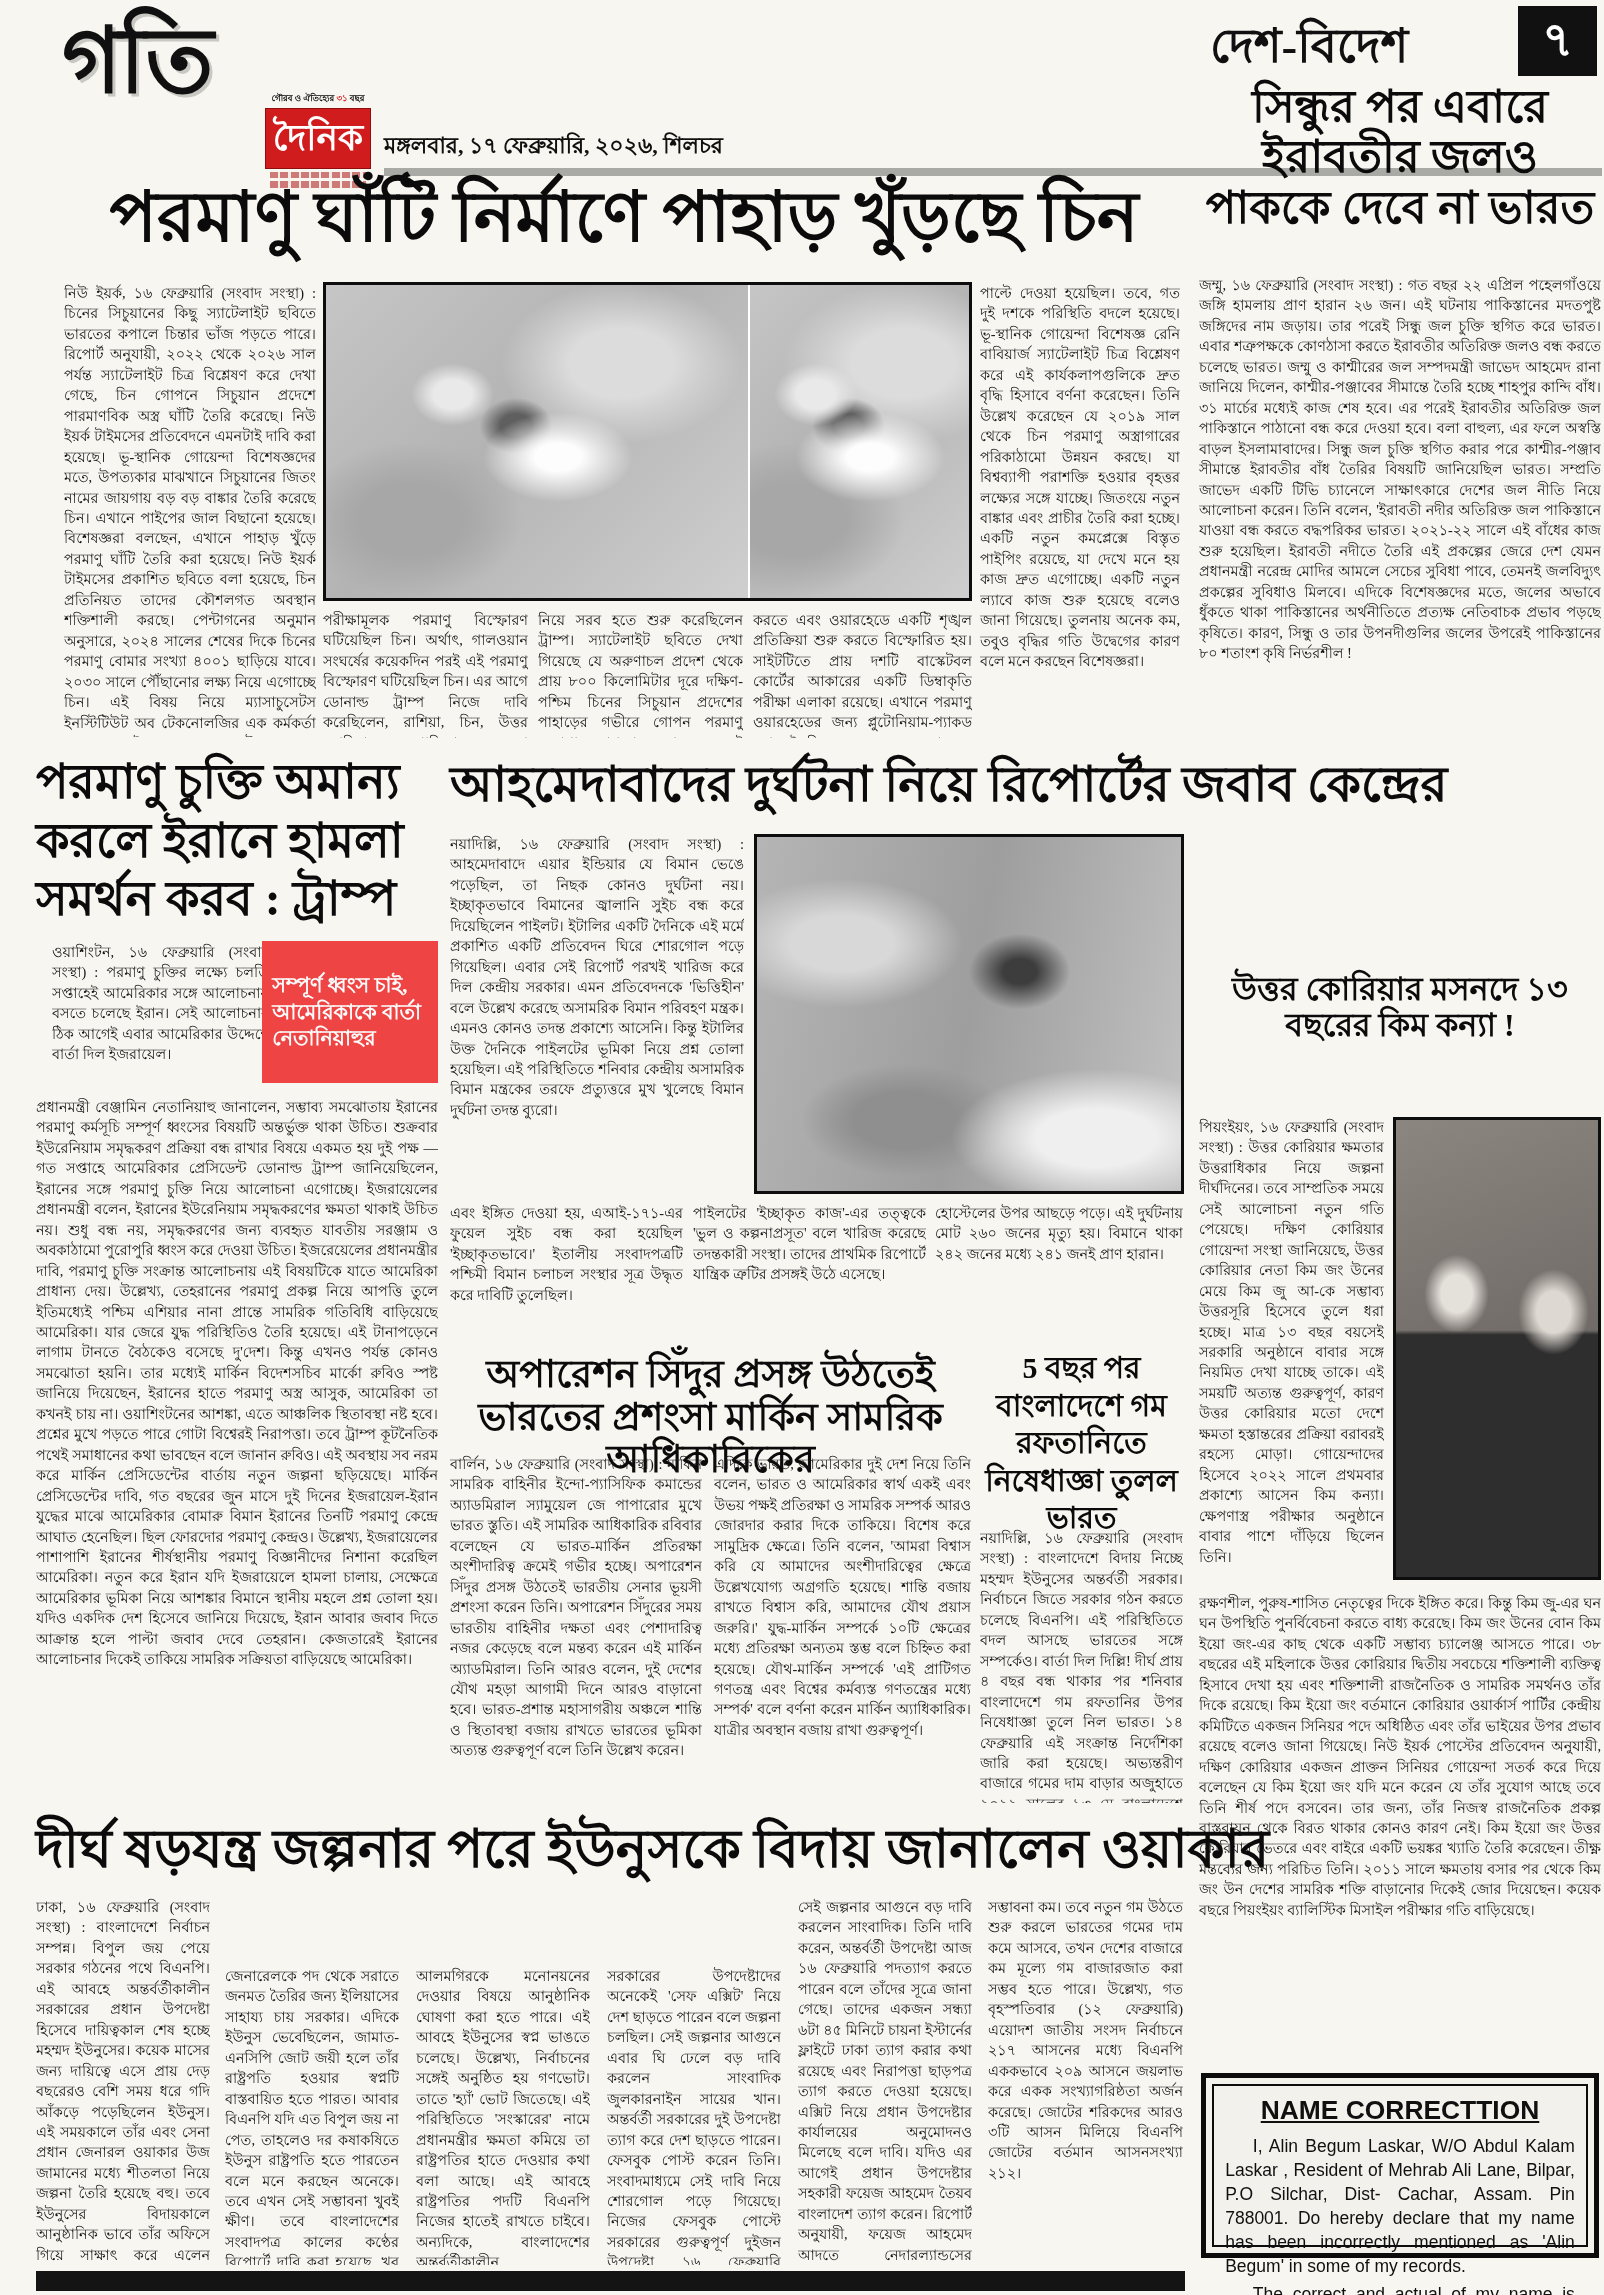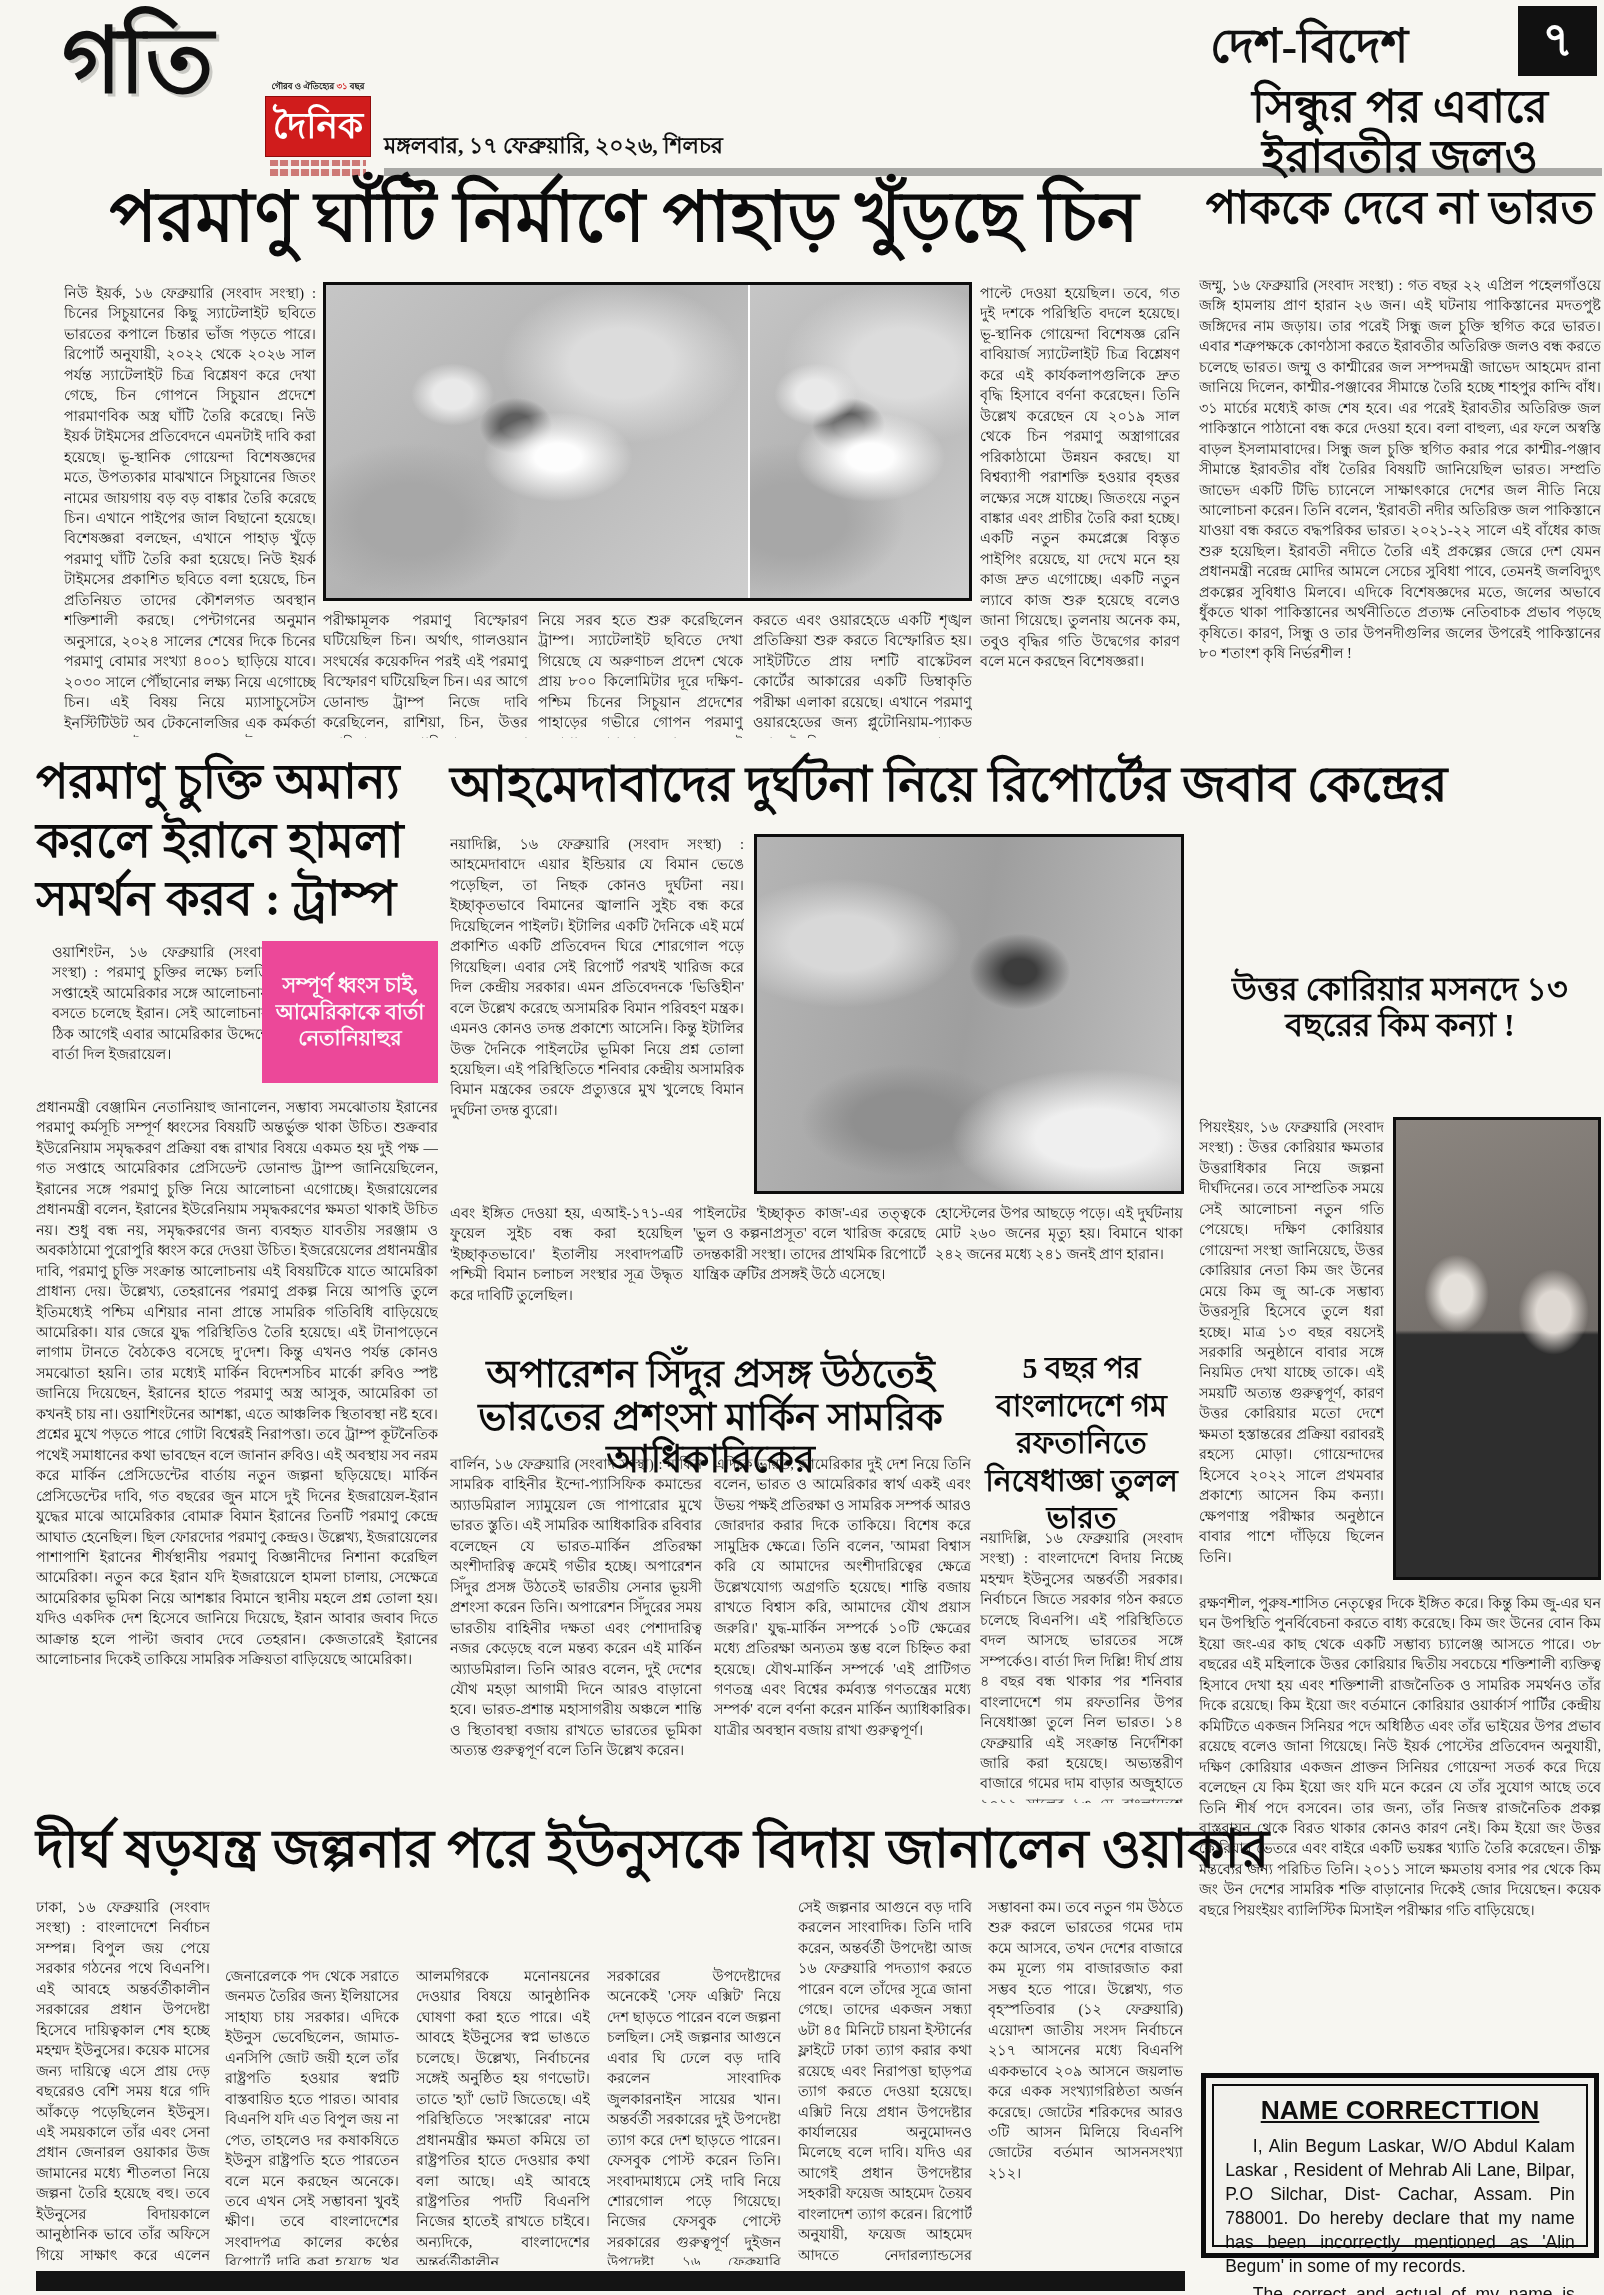--- a/index.html
+++ b/index.html
@@ -12,31 +12,31 @@
   .abs{position:absolute;}
   .hl{font-weight:bold;color:#0b0b0b;line-height:1.12;text-align:center;}
   .body-col{
     font-size:14.4px;line-height:1.42;text-align:justify;
     color:#151515;overflow:hidden;word-break:break-word;
   }
   .photo{border:3.4px solid #0d0d0d;box-sizing:border-box;overflow:hidden;background:#b9b9b9;}
   
   .logo{font-size:91px;font-weight:bold;line-height:1;letter-spacing:-2.3px;text-shadow:2.9px 2.9px 0 #c9c9c4;}
   .brandcol{width:106px;text-align:center;}
-  .brand-tag{font-size:8.6px;font-weight:bold;white-space:nowrap;}
+  .brand-tag{font-size:8.6px;font-weight:bold;white-space:nowrap;margin-top:12px;}
   .brand-tag .yr{color:#d01c1c;}
   .redbox{background:#d01c1c;color:#ffffff;font-weight:bold;font-size:36px;line-height:1.0;
           padding:10.3px 3.4px 12.6px 3.4px;margin-top:2.3px;border:1.1px solid #8f0d0d;}
   .contact-line{height:6.3px;margin:2.9px 4.6px 0 4.6px;background:repeating-linear-gradient(90deg,#c0504d 0 8px,#efe9e6 8px 10.3px);opacity:.75;}
   .dateline-top{font-size:22px;font-weight:bold;white-space:nowrap;}
   .grayrule{background:#a9a9a6;height:7.5px;}
   .section-title{font-size:47px;font-weight:bold;white-space:nowrap;}
   .pagebox{background:#111;color:#fff;font-size:48px;font-weight:bold;text-align:center;line-height:68px;}
   
-  .blackbox{background:#ec4899;color:#fbfbfb;font-weight:bold;text-align:center;
+  .blackbox{background:#ef4444;color:#fbfbfb;font-weight:bold;
             display:flex;align-items:center;justify-content:center;padding:5.7px 10.3px;box-sizing:border-box;font-family:Liberation Serif, serif;}
   
   .sat{display:flex;gap:2.9px;background:#fff;height:100%;}
   .sat>div{flex:1;background:
       radial-gradient(69px 52px at 30% 35%, #e9e9e9 0 28%, transparent 60%),
       radial-gradient(115px 69px at 55% 55%, #fdfdfd 0 20%, transparent 65%),
       radial-gradient(52px 40px at 45% 45%, #5f5f5f 0 30%, transparent 70%),
       radial-gradient(172px 115px at 70% 25%, #dcdcdc 0 30%, transparent 70%),
       radial-gradient(149px 103px at 20% 75%, #a7a7a7 0 35%, transparent 75%),
       linear-gradient(135deg,#c6c6c6 0%,#b3b3b3 45%,#cfcfcf 100%);}

